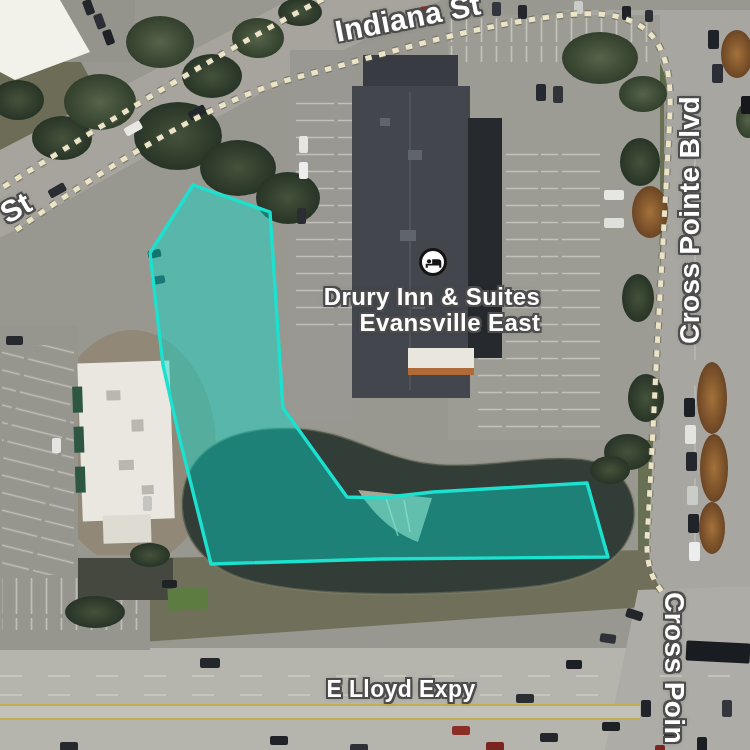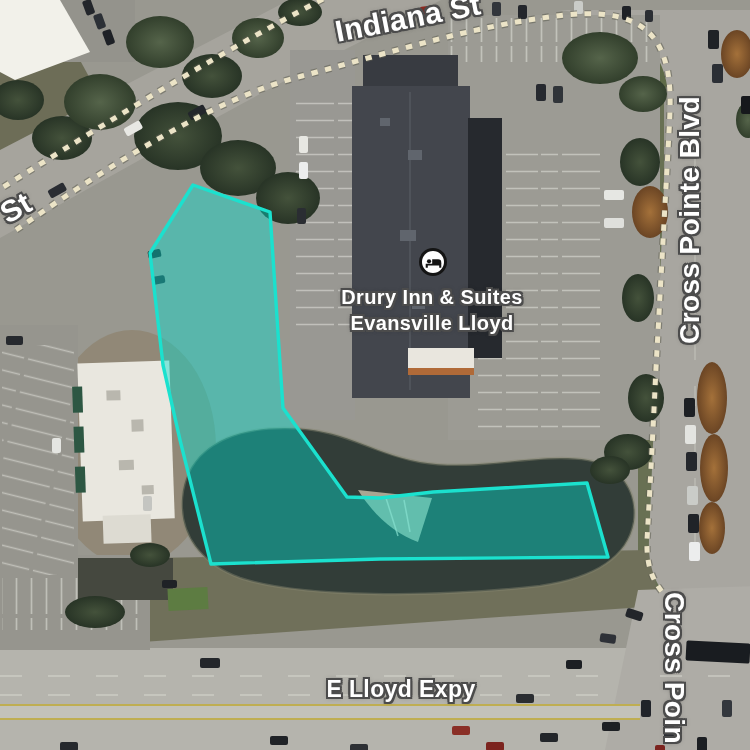--- a/index.html
+++ b/index.html
@@ -15,21 +15,21 @@
       0 0 5px rgba(30,30,30,.55);}
   .hl{fill:var(--highlight-fill,rgba(0,224,210,.42));stroke:var(--highlight-stroke,#1be1ce);
     stroke-width:3.4;stroke-linejoin:round;}
   .dash-under{fill:none;stroke:#5d5d50;stroke-width:7.5;stroke-dasharray:6.5 7.5;opacity:.55;}
   .dash-over{fill:none;stroke:var(--road-dash,#ece4c7);stroke-width:5;stroke-dasharray:6.5 7.5;}
   .plines{opacity:.5;}
   #poi-icon{position:absolute;left:419px;top:248px;width:28px;height:28px;border-radius:50%;
     background:#fff;border:3px solid #141414;box-sizing:border-box;display:flex;
     align-items:center;justify-content:center;}
   #poi-text{position:absolute;left:432px;top:284px;transform:translateX(-50%);
-    text-align:center;font-size:20px;line-height:26px;}
+    text-align:right;font-size:24px;line-height:26px;}
 </style>
 </head>
 <body>
 
 <div id="viewport">
 
 <svg id="scene" width="750" height="750" viewBox="0 0 750 750">
   <defs>
     <radialGradient id="gTree">
           <stop offset="0%" stop-color="#55644a"></stop>
@@ -232,16 +232,16 @@
 <div id="poi-icon">
   <svg width="19" height="19" viewBox="0 0 20 20" fill="#141414">
     <circle cx="5.3" cy="8.8" r="2.2"></circle>
     <path d="M8.6,6.6 h6.2 a3.4,3.4 0 0 1 3.4,3.4 v1.6 h-9.6 z"></path>
     <path d="M1.8,5 v10.6 h2.2 v-2.4 h12 v2.4 h2.2 v-4.4 h-16.4 z"></path>
   </svg>
 </div>
 
 <div id="poi-text" class="mlabel">
   <div>Drury Inn &amp; Suites</div>
-  <div>Evansville Lloyd</div>
+  <div>Evansville East</div>
 </div>
 
 </div>
 
 </body></html>

